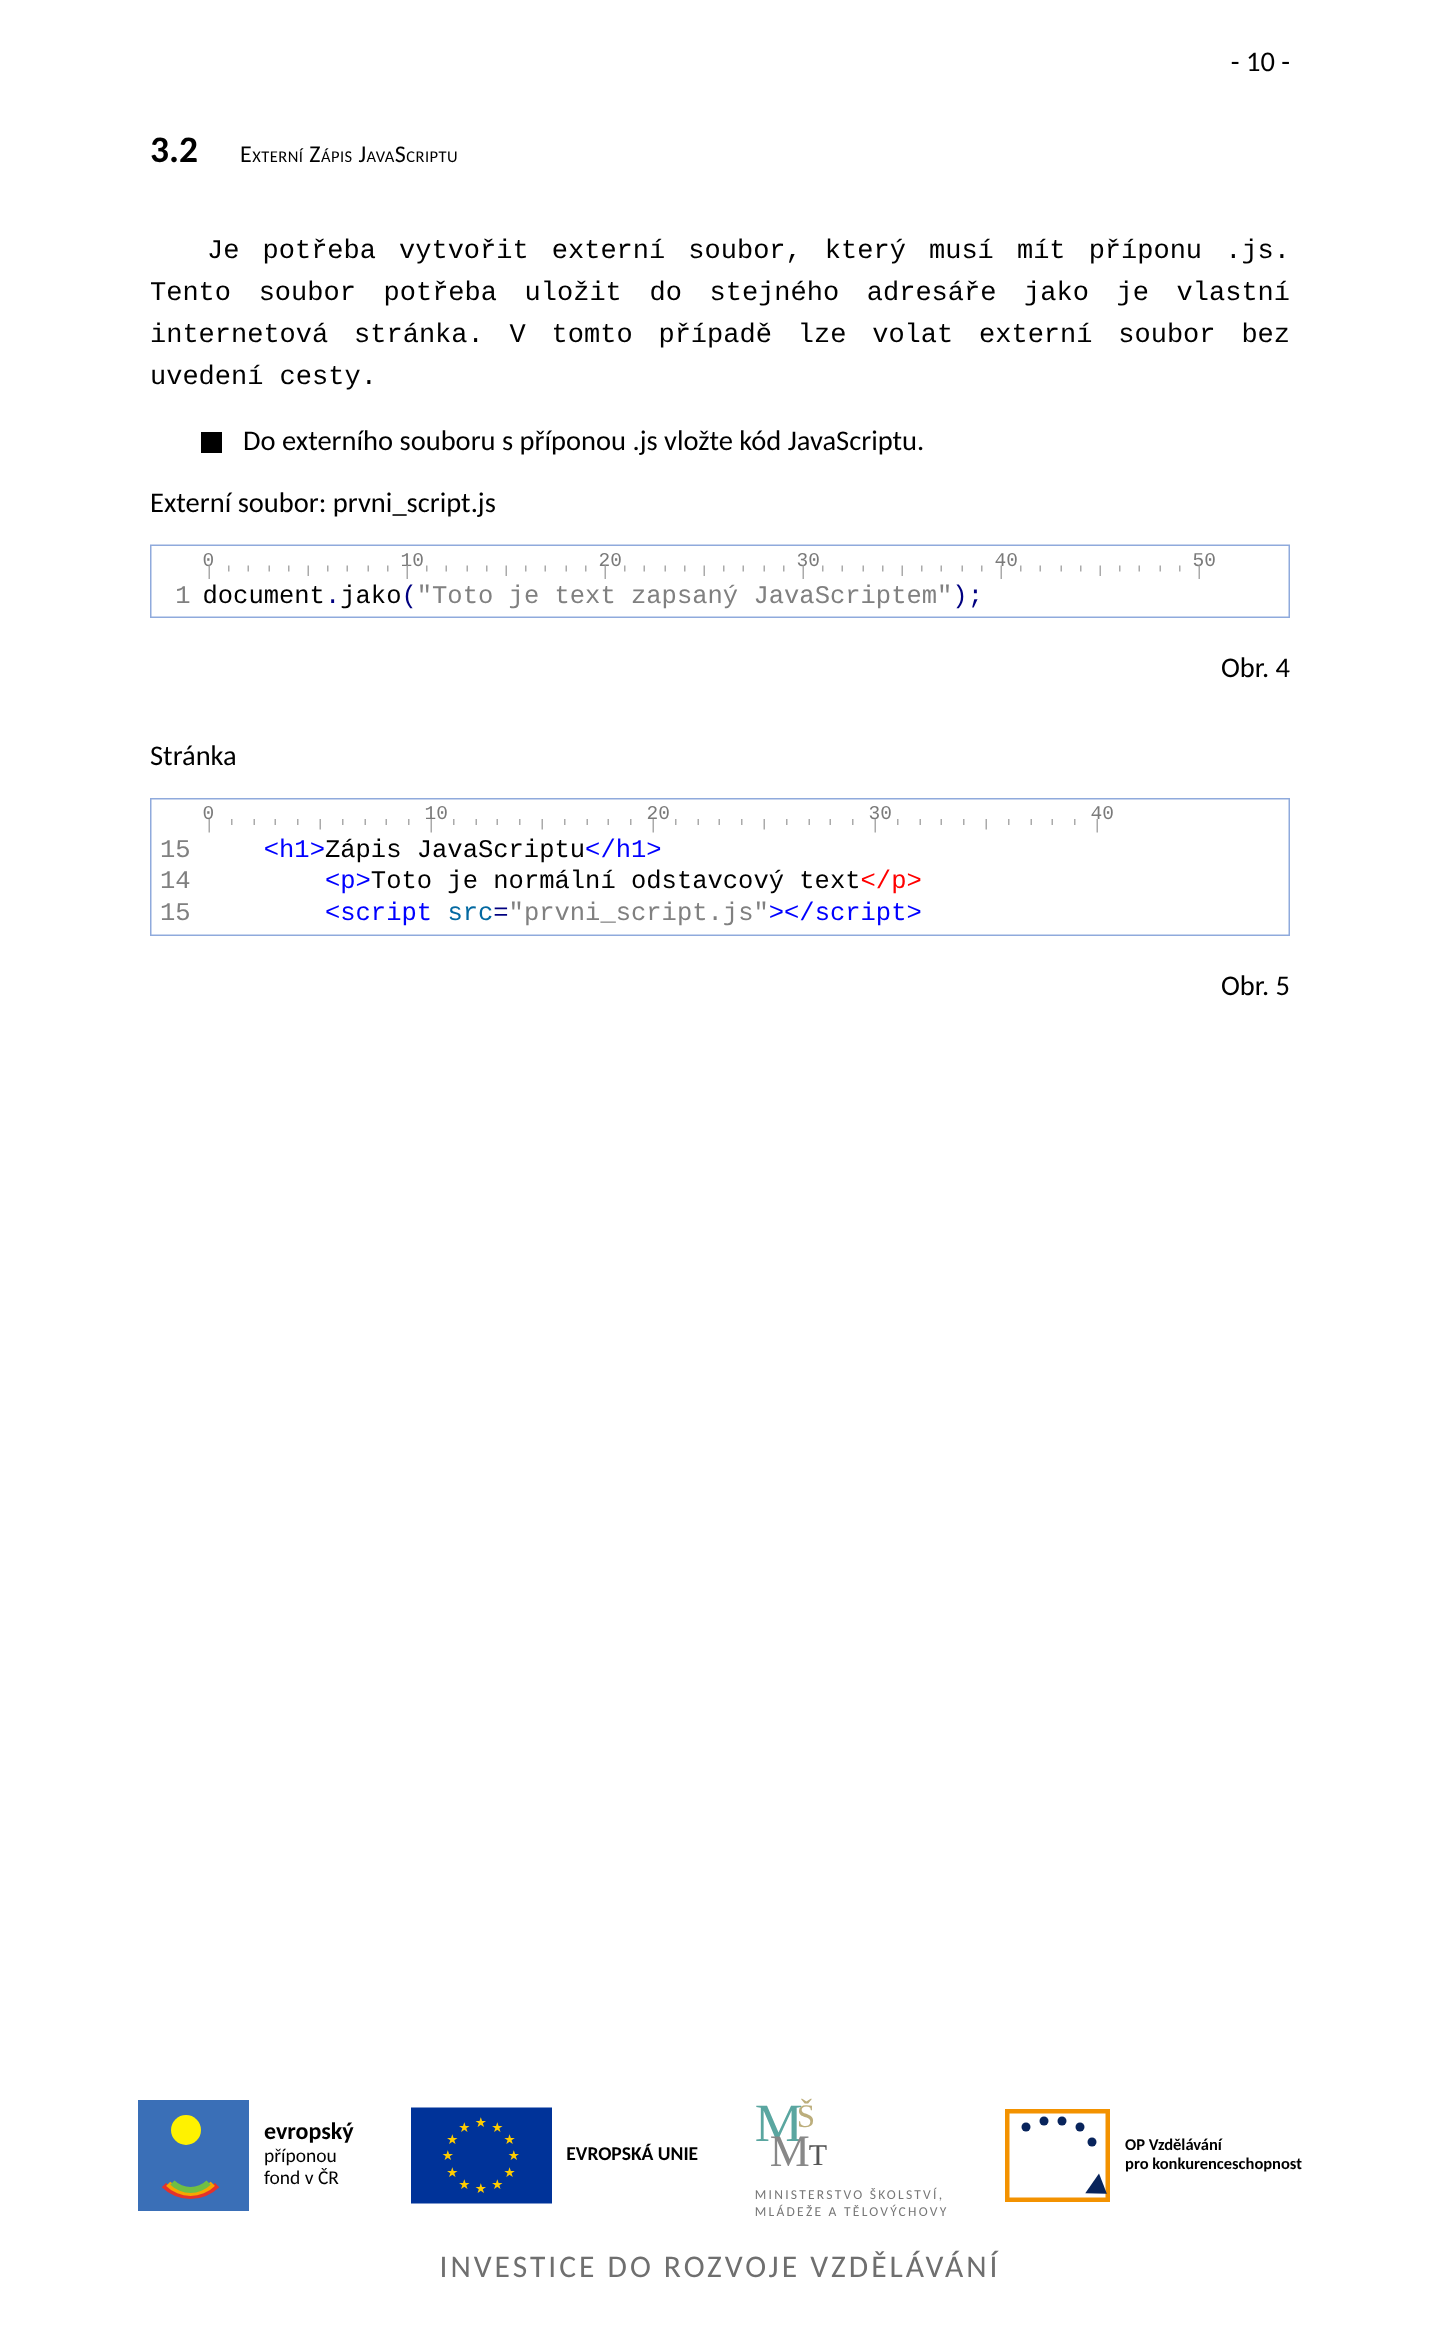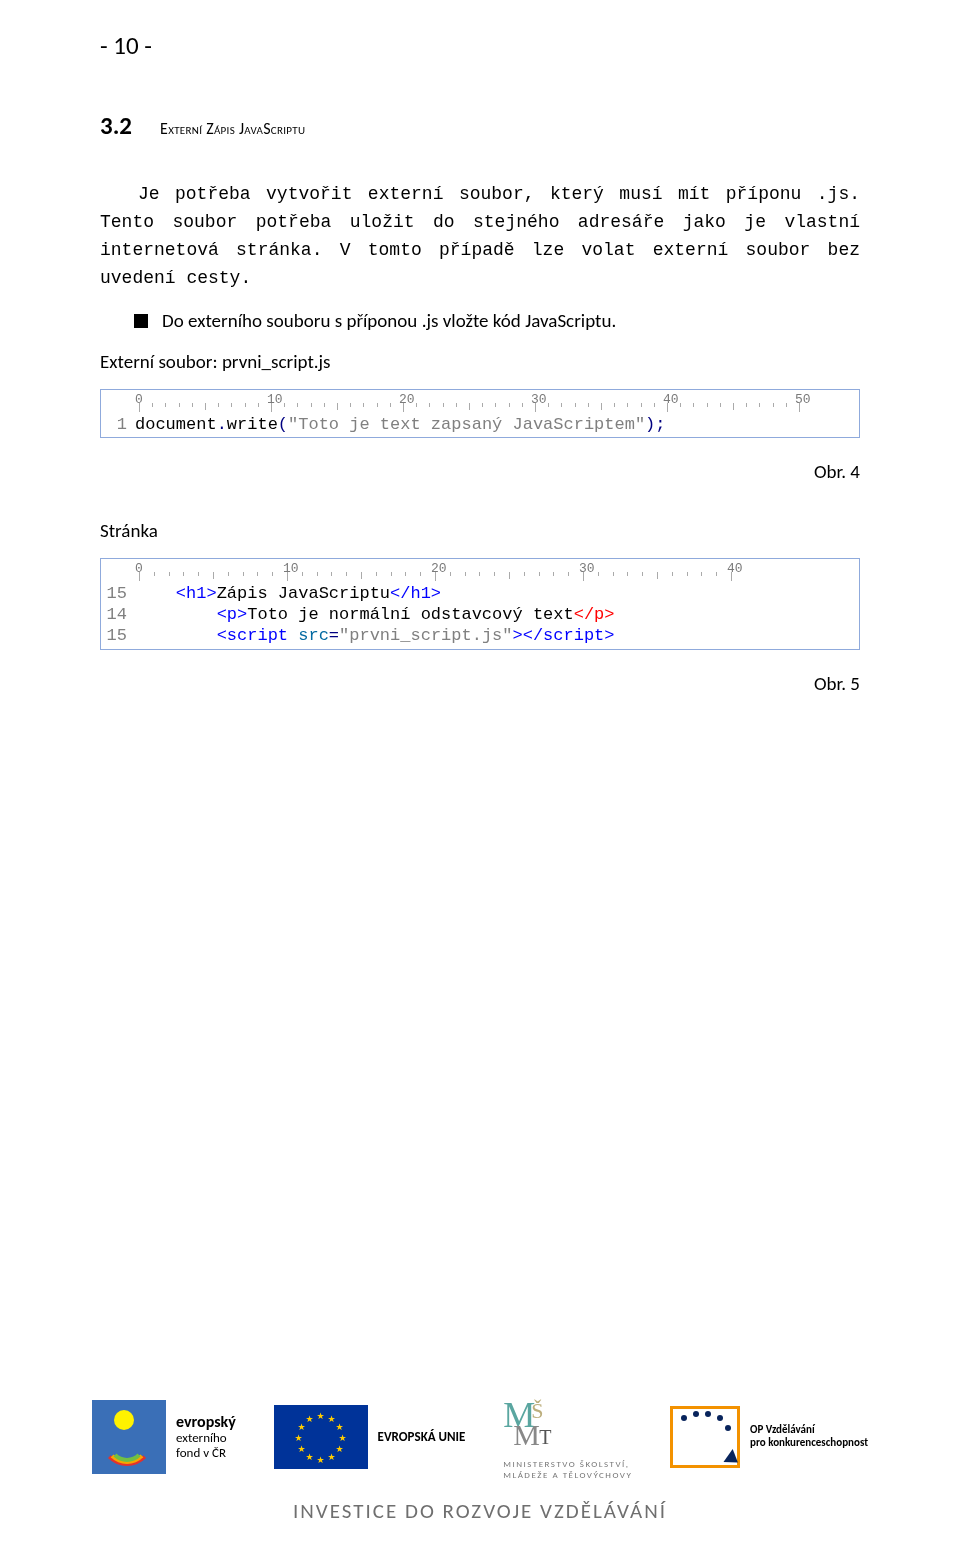--- a/index.html
+++ b/index.html
@@ -11,23 +11,23 @@
     color: #000;
     width: 960px;
   }
   .page {
     width: 960px;
     padding: 30px 100px 40px 100px;
     position: relative;
     min-height: 1554px;
   }
   .page-num {
-    text-align: left;
-    font-size: 25px;
-    margin-bottom: 49px;
+    text-align: right;
+    font-size: 19px;
+    margin-bottom: 31px;
   }
   .heading-row {
     display: flex;
     align-items: baseline;
     gap: 28px;
     margin-bottom: 40px;
   }
   .heading-num {
     font-weight: bold;
     font-size: 25px;
@@ -281,21 +281,21 @@
           <div class="tick" style="left: 628px; height: 7px;"></div>
           <div class="tick" style="left: 641.2px; height: 4px;"></div>
           <div class="tick" style="left: 654.4px; height: 4px;"></div>
           <div class="tick" style="left: 667.6px; height: 4px;"></div>
           <div class="tick" style="left: 680.8px; height: 4px;"></div>
           <div class="tick" style="left: 694px; height: 9px;"></div>
         </div>
       </div>
       <div class="code-line">
         <div class="gutter">1</div>
-        <div class="code"><span class="c-plain">document</span><span class="c-punc">.</span><span class="c-plain">write</span><span class="c-punc">(</span><span class="c-str">"Toto je text zapsaný JavaScriptem"</span><span class="c-punc">)</span><span class="c-punc">;</span></div>
+        <div class="code"><span class="c-plain">document</span><span class="c-punc">.</span><span class="c-plain">jako</span><span class="c-punc">(</span><span class="c-str">"Toto je text zapsaný JavaScriptem"</span><span class="c-punc">)</span><span class="c-punc">;</span></div>
       </div>
     </div>
 
   <div class="fig-cap">Obr. 4</div>
 
   <div class="sub-label">Stránka</div>
 
   <div class="editor" id="editor2">
       <div class="ruler">
         <div class="num" style="left: 30px;">0</div>
@@ -368,21 +368,21 @@
 
       <div class="logo-box">
         <div class="esf-sq">
           <div class="esf-head"></div>
           <div class="esf-wave1"></div>
             <div class="esf-wave2"></div>
             <div class="esf-wave3"></div>
         </div>
         <div class="esf-text">
           <b>evropský</b><br>
-          <span>externího</span><br>
+          <span>příponou</span><br>
           <span>fond v ČR</span>
         </div>
       </div>
 
       <div class="logo-box">
         <div class="eu-flag" id="euflag">
             <span class="eu-star" style="left: 43px; top: 5px;">★</span>
             <span class="eu-star" style="left: 54px; top: 7.94744px;">★</span>
             <span class="eu-star" style="left: 62.0526px; top: 16px;">★</span>
             <span class="eu-star" style="left: 65px; top: 27px;">★</span>

